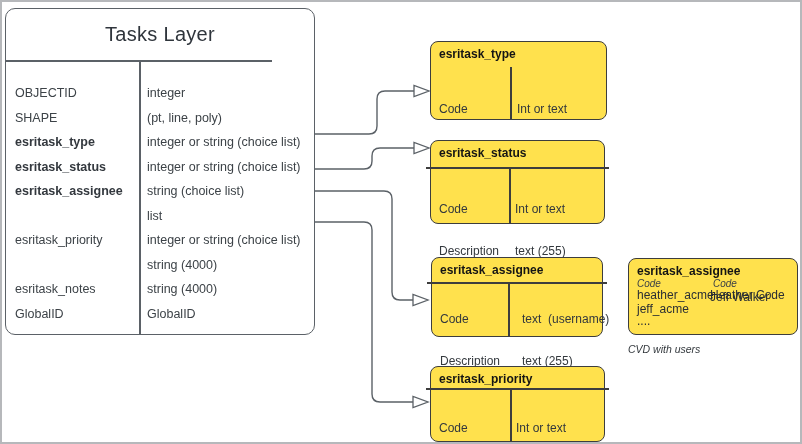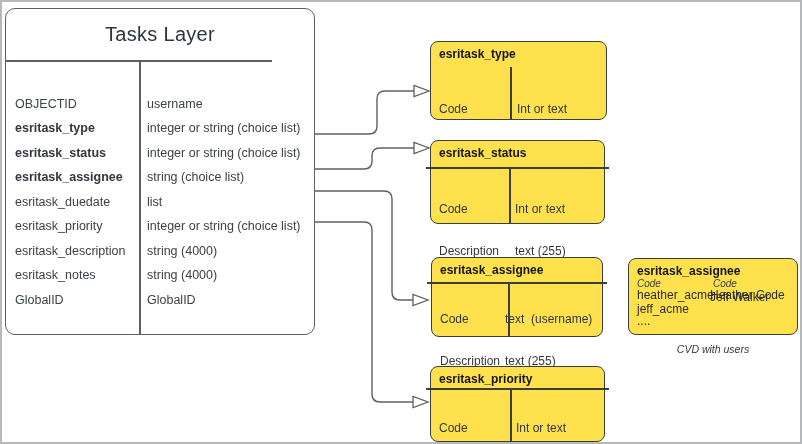--- a/index.html
+++ b/index.html
@@ -15,40 +15,40 @@
     position:absolute;left:5px;top:8px;width:310px;height:327px;
     background:#fff;border:1.5px solid #5b6167;border-radius:10px;box-sizing:border-box;
   }
   .mt-title{
     position:absolute;left:0;top:14px;width:100%;text-align:center;
     font-size:20px;color:#2f353c;letter-spacing:.3px;
   }
   .mt-underline{position:absolute;left:0;top:51px;width:266px;height:1.5px;background:#5b6167;}
   .mt-vline{position:absolute;left:133px;top:51px;bottom:0;width:1.5px;background:#5b6167;}
   .mt-rows{position:absolute;left:0;right:0;top:77px;}
-  .mt-row{position:relative;height:24.5px;display:flex;align-items:flex-end;font-size:12.5px;white-space:nowrap;}
+  .mt-row{position:relative;height:24.5px;display:flex;align-items:flex-start;font-size:12.5px;white-space:nowrap;}
   .mt-row .mt-name{padding-left:9px;}
   .mt-row .mt-type{position:absolute;left:141px;}
   .mt-row.bold .mt-name{font-weight:bold;color:#33383e;}
 
   
   .ybox{
     position:absolute;background:#FFE14D;border:1.5px solid #3d3d3d;border-radius:8px;
     box-sizing:border-box;color:#33383d;
   }
   .yb-title{position:absolute;left:8px;top:5px;font-size:12px;font-weight:bold;color:#141414;white-space:nowrap;}
   .yb-hline{position:absolute;left:-5px;right:-5px;height:1.5px;background:#3d3d3d;}
   .yb-vline{position:absolute;width:1.5px;bottom:0;background:#3d3d3d;}
   .yb-col{position:absolute;font-size:12px;line-height:14px;white-space:pre;}
 
   
   .cvd-cell{position:absolute;font-size:12px;white-space:nowrap;color:#2a2e33;}
   .cvd-head{position:absolute;font-size:10px;font-style:italic;color:#3a3f45;white-space:nowrap;}
   .cvd-caption{
-    position:absolute;font-size:10.5px;font-style:italic;color:#33383d;text-align:center;white-space:nowrap;
+    position:absolute;font-size:10.5px;font-style:italic;color:#33383d;text-align:left;white-space:nowrap;
   }
 </style>
 </head>
 <body>
 
 <div class="canvas">
 
   <svg class="connectors" width="802" height="444" viewBox="0 0 802 444">
     <g fill="none" stroke="#5b6167" stroke-width="1.4">
       <path d="M315,134 H369 Q377,134 377,126 V99 Q377,91 385,91 H414"></path>
@@ -64,44 +64,46 @@
     </g>
   </svg>
 
   <div class="main-table">
     <div class="mt-title">Tasks Layer</div>
     <div class="mt-underline"></div>
     <div class="mt-vline"></div>
     <div class="mt-rows">
       <div class="mt-row">
         <span class="mt-name">OBJECTID</span>
-        <span class="mt-type">username</span>
+        <span class="mt-type">integer</span>
+      </div>
+      <div class="mt-row">
+        <span class="mt-name">SHAPE</span>
+        <span class="mt-type">(pt, line, poly)</span>
       </div>
       <div class="mt-row bold">
         <span class="mt-name">esritask_type</span>
         <span class="mt-type">integer or string (choice list)</span>
       </div>
       <div class="mt-row bold">
         <span class="mt-name">esritask_status</span>
         <span class="mt-type">integer or string (choice list)</span>
       </div>
       <div class="mt-row bold">
         <span class="mt-name">esritask_assignee</span>
         <span class="mt-type">string (choice list)</span>
       </div>
       <div class="mt-row">
-        <span class="mt-name">esritask_duedate</span>
         <span class="mt-type">list</span>
       </div>
       <div class="mt-row">
         <span class="mt-name">esritask_priority</span>
         <span class="mt-type">integer or string (choice list)</span>
       </div>
       <div class="mt-row">
-        <span class="mt-name">esritask_description</span>
         <span class="mt-type">string (4000)</span>
       </div>
       <div class="mt-row">
         <span class="mt-name">esritask_notes</span>
         <span class="mt-type">string (4000)</span>
       </div>
       <div class="mt-row">
         <span class="mt-name">GlobalID</span>
         <span class="mt-type">GlobalID</span>
       </div>
@@ -136,21 +138,21 @@
   </div>
 
   <div class="ybox" style="left:431px;top:257px;width:172px;height:80px">
     <div class="yb-title">esritask_assignee</div>
     <div class="yb-hline" style="top:24px"></div>
     <div class="yb-vline" style="left:76px;top:24px"></div>
     <div class="yb-col" style="left:8px;top:26px">
       <div>Code</div>
       <div>Description</div>
     </div>
-    <div class="yb-col" style="left:73px;top:26px">
+    <div class="yb-col" style="left:90px;top:26px">
       <div>text  (username)</div>
       <div>text (255)</div>
     </div>
   </div>
 
   <div class="ybox" style="left:628px;top:258px;width:170px;height:77px">
     <div class="yb-title">esritask_assignee</div>
     <div class="cvd-head" style="left:8px;top:19px">Code</div>
     <div class="cvd-head" style="left:84px;top:19px">Code</div>
     <div class="cvd-cell" style="left:8px;top:29px">heather_acme</div>

